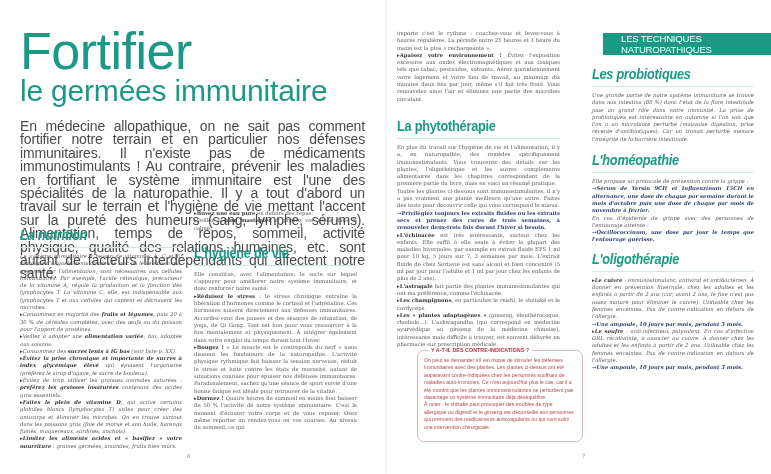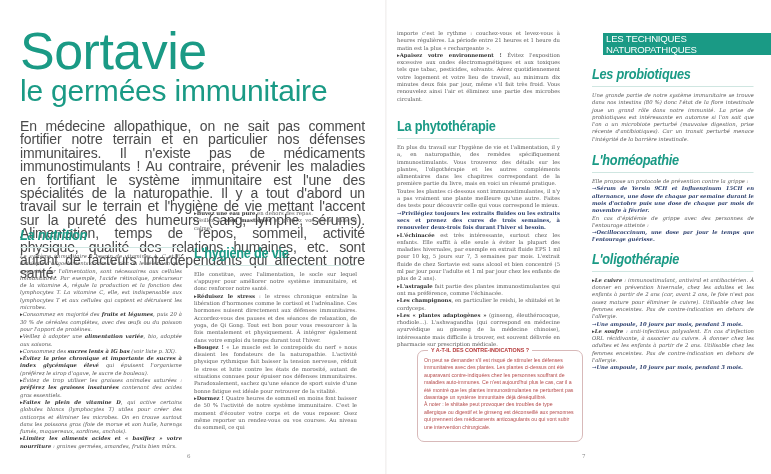--- a/index.html
+++ b/index.html
@@ -29,39 +29,39 @@
 
   .tip { color: #2c3f6d; font-weight: bold; margin: 3px 0; }
   .tip::before { content: "\2192 "; }
 
   .col1 { left: 20px; top: 226px; width: 162px; font-style: italic; }
   .col2 { left: 194px; top: 210px; width: 163px; }
   .col3 { left: 397px; top: 30px; width: 163px; }
   .col4 { left: 592px; top: 65px; width: 162px; font-style: italic; }
 
   .section-tag { position: absolute; left: 603px; top: 33px; background: #1a9a85; color: #fff;
-    font-family: "Liberation Sans", sans-serif; font-size: 9.6px; line-height: 11px; padding: 0 3px; letter-spacing: -0.2px; }
+    font-family: "Liberation Sans", sans-serif; font-size: 9.6px; line-height: 11px; padding: 0 18px; letter-spacing: -0.2px; }
 
   .box { position: absolute; left: 417px; top: 350px; width: 166px; height: 92px;
     border: 1px solid #d8b9b9; border-radius: 7px; padding: 6px 6px 4px 6px;
     font-family: "Liberation Sans", sans-serif; font-size: 5.2px; line-height: 7.4px; color: #b54b4b; }
   .box-title { position: absolute; left: 10px; top: -4px; background: #fff; padding: 0 3px;
     font-weight: bold; color: #b53a3a; font-size: 5.4px; line-height: 7px; }
 
   .page-num { position: absolute; font-size: 5.5px; color: #888; }
   .pn-left { left: 187px; top: 453px; }
   .pn-right { left: 582px; top: 453px; }
 </style>
 </head>
 <body>
 
 <div class="spread">
   <div class="gutter"></div>
 
-  <div class="title-main">Sortavie</div>
+  <div class="title-main">Fortifier</div>
   <div class="title-sub">le germées immunitaire</div>
   <div class="intro">En médecine allopathique, on ne sait pas comment fortifier notre terrain et en particulier nos défenses immunitaires. Il n'existe pas de médicaments immunostimulants ! Au contraire, prévenir les maladies en fortifiant le système immunitaire est l'une des spécialités de la naturopathie. Il y a tout d'abord un travail sur le terrain et l'hygiène de vie mettant l'accent sur la pureté des humeurs (sang, lymphe, sérums). Alimentation, temps de repos, sommeil, activité physique, qualité des relations humaines, etc. sont autant de facteurs interdépendants qui affectent notre santé.</div>
 
   <div class="col col1">
     <div class="h2">La nutrition</div>
     <p>Le système immunitaire a besoin de vitamines A, C et E, ainsi que d'oligoéléments comme le zinc ou le sélénium qui, apportés par l'alimentation, sont nécessaires aux cellules immunitaires. Par exemple, l'acide rétinoïque, précurseur de la vitamine A, régule la production et la fonction des lymphocytes T. La vitamine C, elle, est indispensable aux lymphocytes T et aux cellules qui captent et détruisent les microbes.</p>
     <div>
         <p class="bullet">Consommez en majorité des <b>fruits et légumes</b>, puis 20 à 30 % de céréales complètes, avec des œufs ou du poisson pour l'apport de protéines.</p>
         <p class="bullet">Veillez à adopter une <b>alimentation variée</b>, bio, adaptée aux saisons.</p>
         <p class="bullet">Consommez des <b>sucres lents à IG bas</b> (voir liste p. XX).</p>

